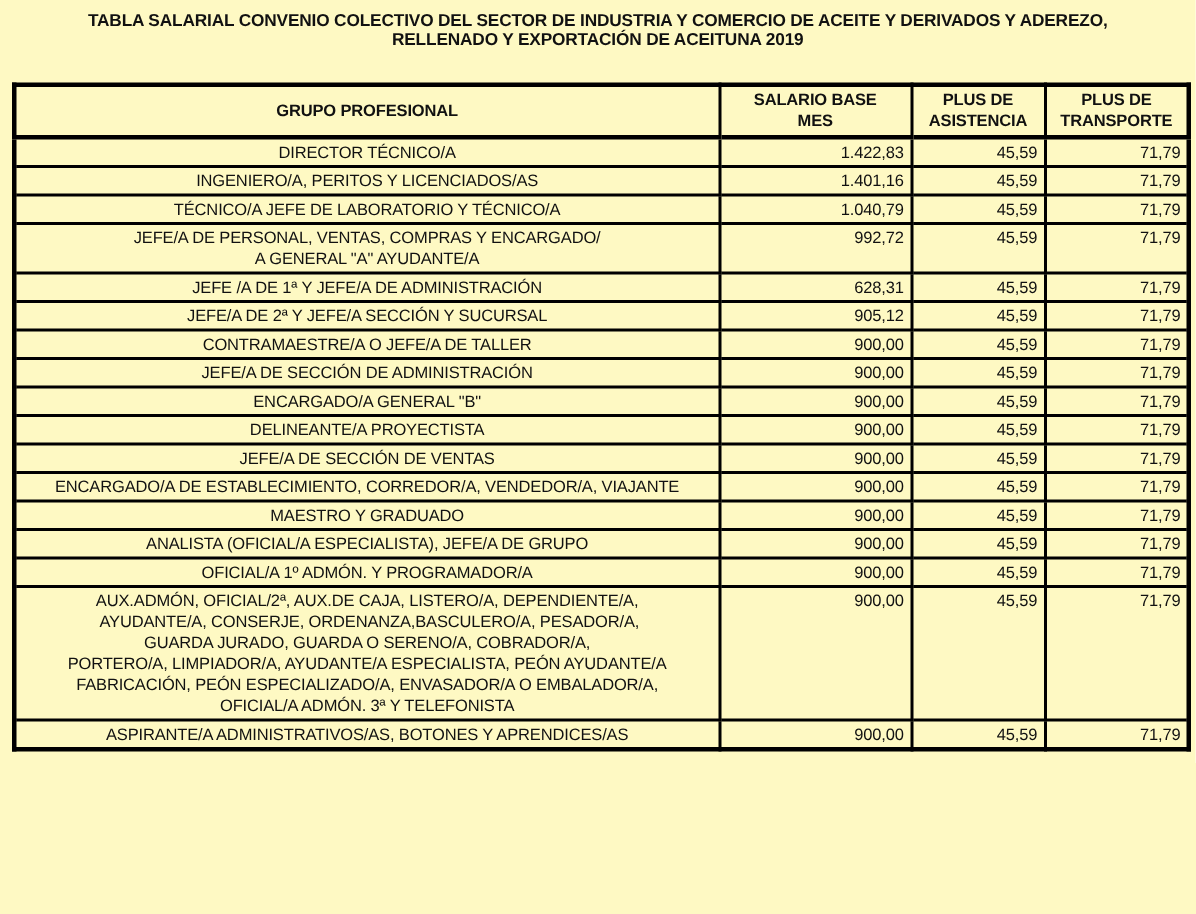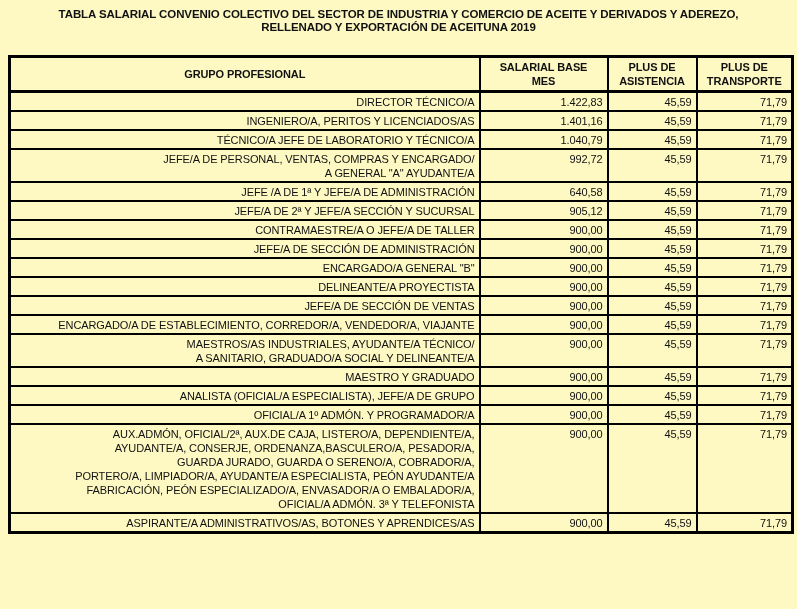--- a/index.html
+++ b/index.html
@@ -49,21 +49,21 @@
     padding: 2px 1px;
     white-space: pre-line;
     border-bottom: 3px solid #000000;
   }
   td {
     vertical-align: top;
     line-height: 14px;
     padding: 2px 4px 1px 4px;
   }
   td.grupo {
-    text-align: right;
+    text-align: center;
     white-space: pre-wrap;
   }
   td.num {
     text-align: right;
   }
 </style>
 </head>
 <body>
 
 <div class="page">
@@ -76,21 +76,21 @@
   <table class="salary">
     <colgroup>
       <col class="c-grupo">
       <col class="c-salario">
       <col class="c-asistencia">
       <col class="c-transporte">
     </colgroup>
     <thead>
       <tr>
         <th>GRUPO PROFESIONAL</th>
-        <th>SALARIAL BASE
+        <th>SALARIO BASE
 MES</th>
         <th>PLUS DE
 ASISTENCIA</th>
         <th>PLUS DE
 TRANSPORTE</th>
       </tr>
     </thead>
     <tbody id="table-body">
         <tr>
           <td class="grupo">DIRECTOR TÉCNICO/A</td>
@@ -112,21 +112,21 @@
         </tr>
         <tr>
           <td class="grupo">JEFE/A DE PERSONAL, VENTAS, COMPRAS Y ENCARGADO/
 A GENERAL "A" AYUDANTE/A</td>
           <td class="num">992,72</td>
           <td class="num">45,59</td>
           <td class="num">71,79</td>
         </tr>
         <tr>
           <td class="grupo">JEFE /A DE 1ª Y JEFE/A DE ADMINISTRACIÓN</td>
-          <td class="num">640,58</td>
+          <td class="num">628,31</td>
           <td class="num">45,59</td>
           <td class="num">71,79</td>
         </tr>
         <tr>
           <td class="grupo">JEFE/A DE 2ª Y JEFE/A SECCIÓN Y SUCURSAL</td>
           <td class="num">905,12</td>
           <td class="num">45,59</td>
           <td class="num">71,79</td>
         </tr>
         <tr>
@@ -154,27 +154,20 @@
           <td class="num">71,79</td>
         </tr>
         <tr>
           <td class="grupo">JEFE/A DE SECCIÓN DE VENTAS</td>
           <td class="num">900,00</td>
           <td class="num">45,59</td>
           <td class="num">71,79</td>
         </tr>
         <tr>
           <td class="grupo">ENCARGADO/A DE ESTABLECIMIENTO, CORREDOR/A, VENDEDOR/A, VIAJANTE</td>
-          <td class="num">900,00</td>
-          <td class="num">45,59</td>
-          <td class="num">71,79</td>
-        </tr>
-        <tr>
-          <td class="grupo">MAESTROS/AS INDUSTRIALES, AYUDANTE/A TÉCNICO/
-A SANITARIO, GRADUADO/A SOCIAL Y DELINEANTE/A</td>
           <td class="num">900,00</td>
           <td class="num">45,59</td>
           <td class="num">71,79</td>
         </tr>
         <tr>
           <td class="grupo">MAESTRO Y GRADUADO</td>
           <td class="num">900,00</td>
           <td class="num">45,59</td>
           <td class="num">71,79</td>
         </tr>

